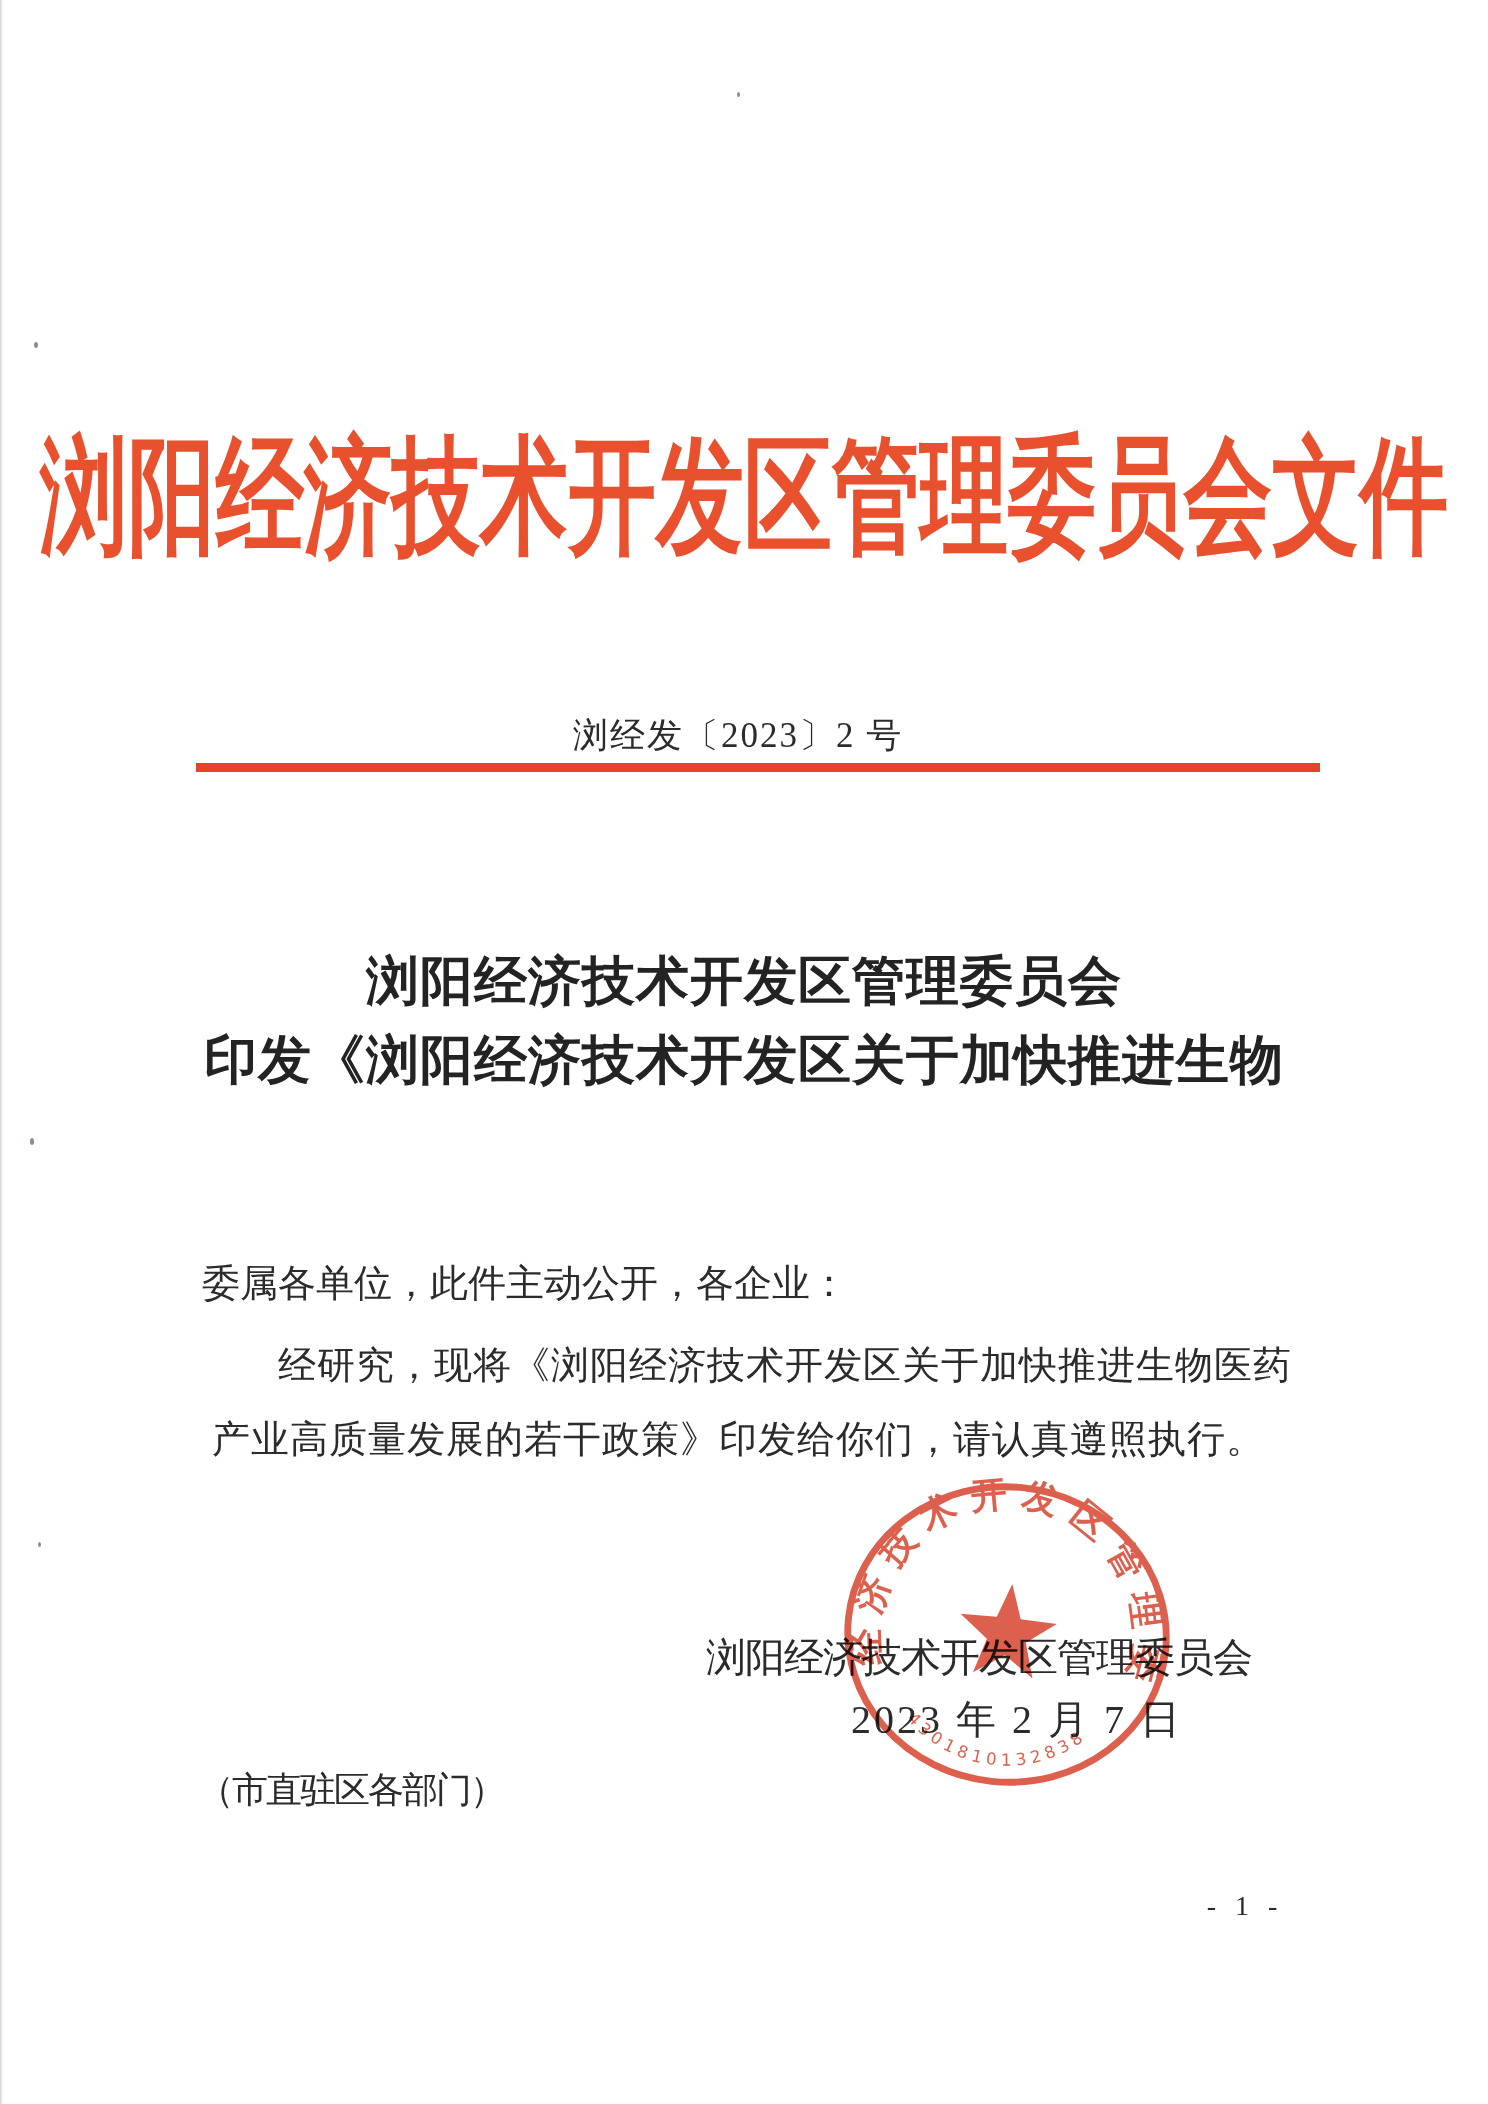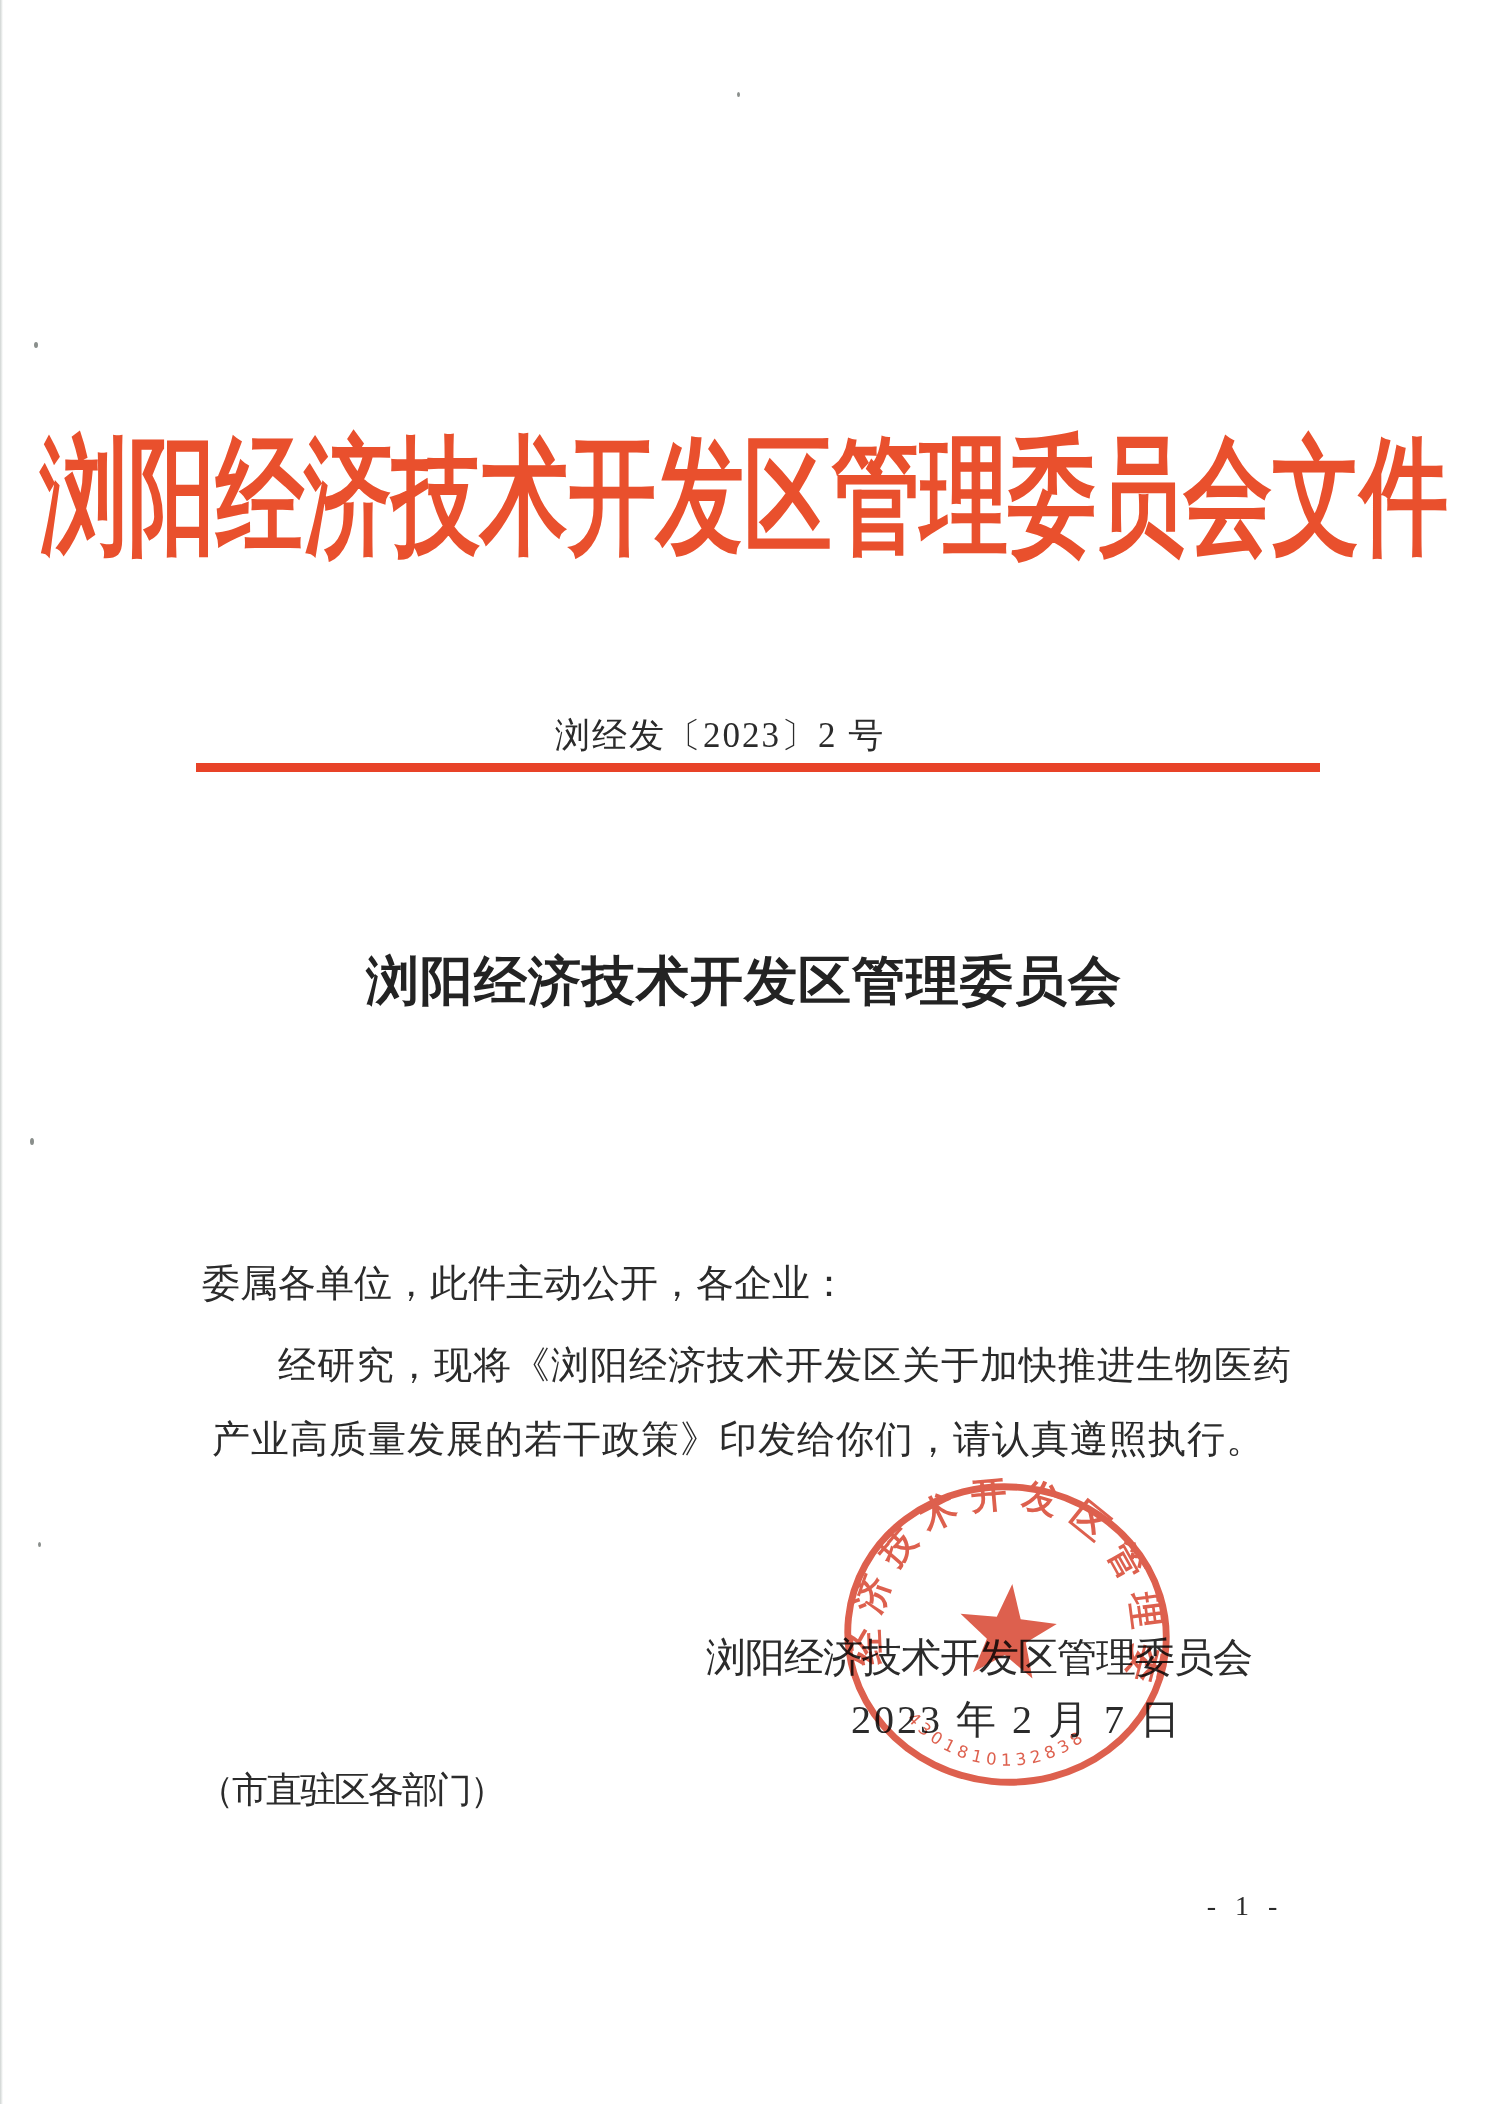--- a/index.html
+++ b/index.html
@@ -41,20 +41,21 @@
     white-space:nowrap;
   }
   .doc-number{
     position:absolute;
     left:0;top:712px;width:1440px;
     text-align:center;
     font-size:35px;
     letter-spacing:2px;
     color:#2b2b2b;
     white-space:nowrap;
+    padding-left:18px;
   }
   .red-rule{
     position:absolute;
     left:196px;top:763px;
     width:1124px;height:9px;
     background:#e84328;
   }
   .doc-title{
     position:absolute;
     left:0;top:942px;width:1488px;
@@ -136,20 +137,21 @@
   <div class="speck s4"></div>
 
   <div class="header-title">浏阳经济技术开发区管理委员会文件</div>
 
   <div class="doc-number">浏经发〔2023〕2 号</div>
 
   <div class="red-rule"></div>
 
   <div class="doc-title">
     <div>浏阳经济技术开发区管理委员会</div>
+    <div>印发《浏阳经济技术开发区关于加快推进生物</div>
   </div>
 
   <div class="body-line salutation">委属各单位，此件主动公开，各企业：</div>
 
   <div class="body-line para1">经研究，现将《浏阳经济技术开发区关于加快推进生物医药</div>
 
   <div class="body-line para2">产业高质量发展的若干政策》印发给你们，请认真遵照执行。</div>
 
   <div class="signature-line">浏阳经济技术开发区管理委员会</div>
 

